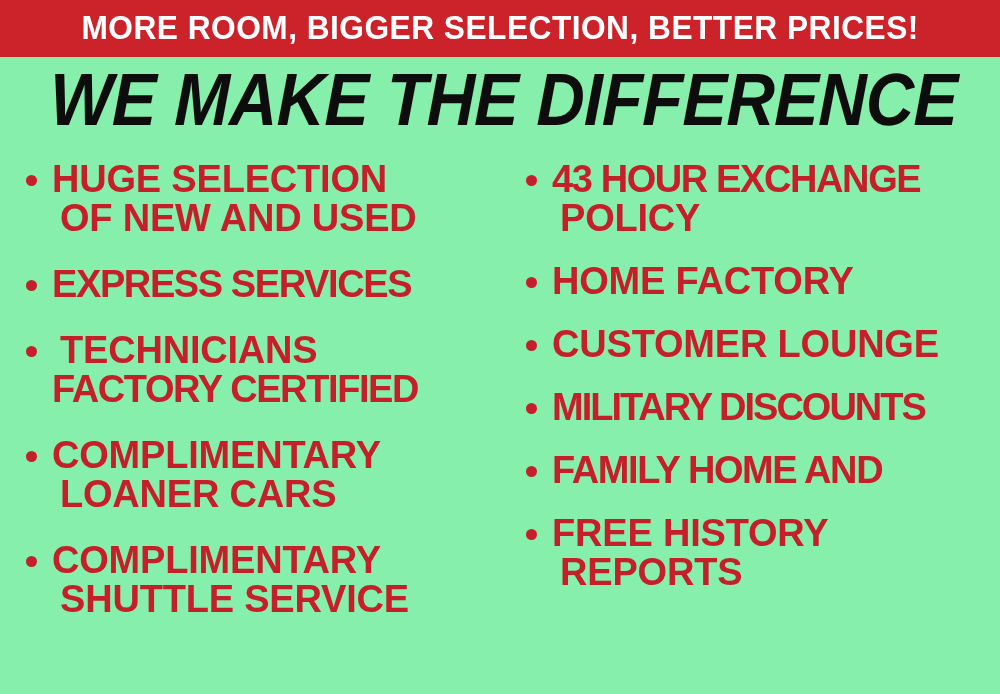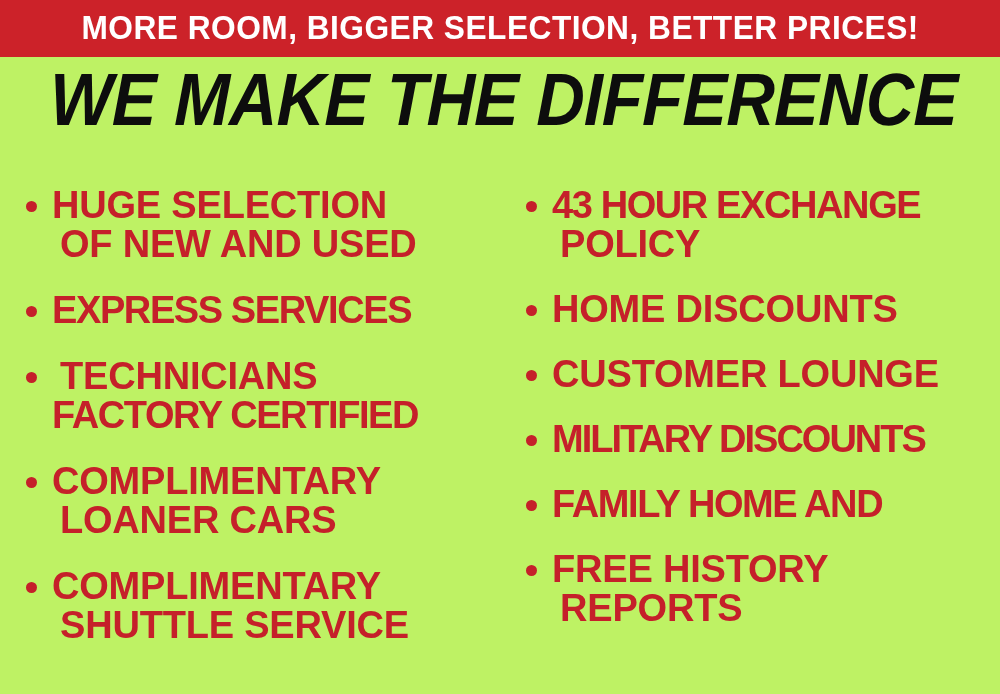--- a/index.html
+++ b/index.html
@@ -4,21 +4,21 @@
 <style>
   html, body {
     margin: 0;
     padding: 0;
     background: #ffffff;
   }
   #poster {
     position: relative;
     width: 1000px;
     height: 694px;
-    background: #bef264;
+    background: #86efac;
     overflow: hidden;
     font-family: "Liberation Sans", sans-serif;
     text-decoration: underline;
     -webkit-font-smoothing: antialiased;
   }
 
   
   #banner {
     position: absolute;
     left: 0;
@@ -92,21 +92,21 @@
 
   .bullet-dot {
     position: absolute;
     left: 8px;
     top: 15px;
     width: 11px;
     height: 11px;
     border-radius: 50%;
     background: #c5202a;
   }
-  .bullet-lines { display: block; margin-top: 26px; }
+  .bullet-lines { display: block; }
   .bullet-line  { display: block; }
   .bullet-line.indent { padding-left: 8px; }
   
   .bullet-line.tight { letter-spacing: -1.4px; }
   .bullet-line.tighter { letter-spacing: -2.0px; }
 </style>
 </head>
 <body>
 
 <div id="poster">
@@ -159,21 +159,21 @@
       <div class="bullet-item">
         <span class="bullet-dot"></span>
         <span class="bullet-lines">
           <span class="bullet-line tight">43 HOUR EXCHANGE</span>
           <span class="bullet-line indent">POLICY</span>
         </span>
       </div>
       <div class="bullet-item">
         <span class="bullet-dot"></span>
         <span class="bullet-lines">
-          <span class="bullet-line">HOME DISCOUNTS</span>
+          <span class="bullet-line">HOME FACTORY</span>
         </span>
       </div>
       <div class="bullet-item">
         <span class="bullet-dot"></span>
         <span class="bullet-lines">
           <span class="bullet-line">CUSTOMER LOUNGE</span>
         </span>
       </div>
       <div class="bullet-item">
         <span class="bullet-dot"></span>

